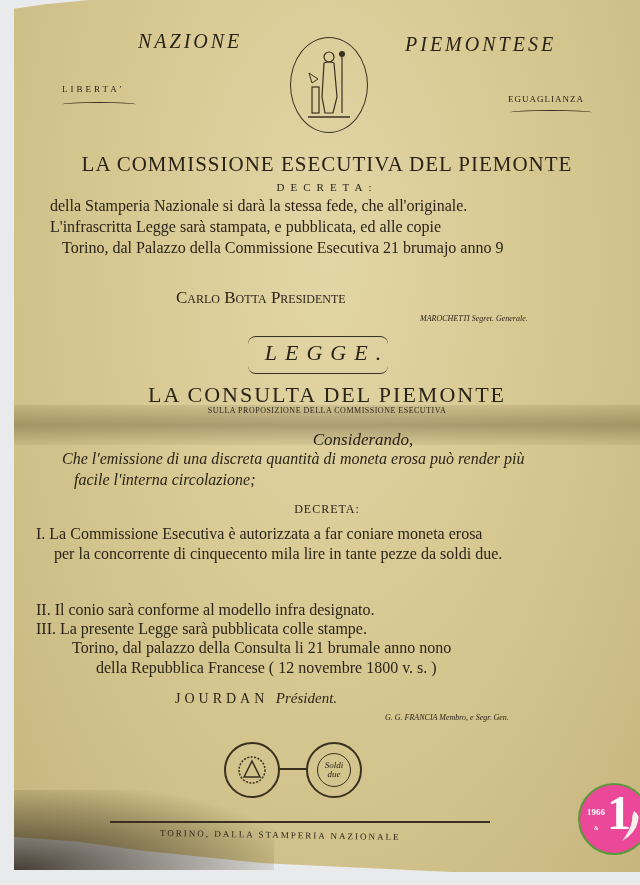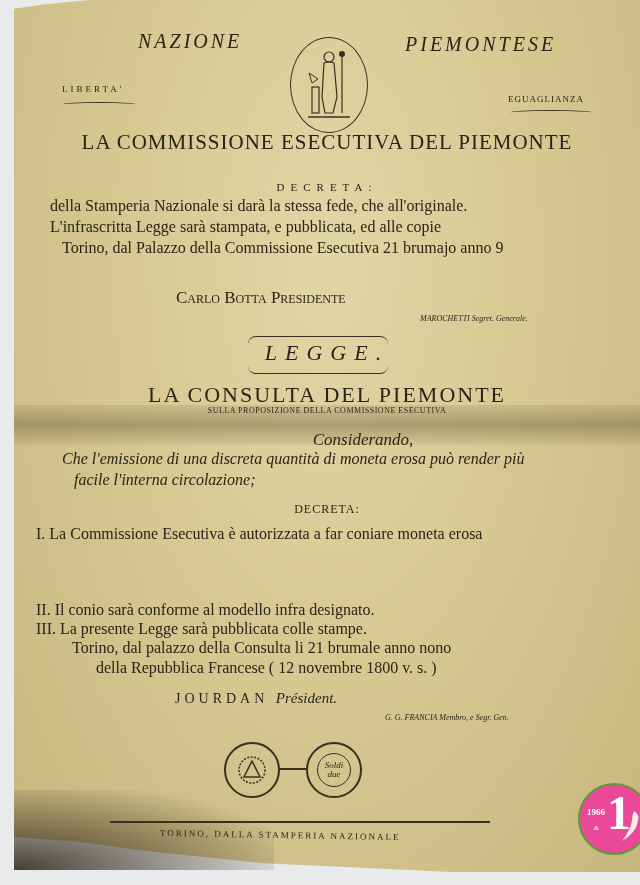--- a/index.html
+++ b/index.html
@@ -32,21 +32,21 @@
   .liberta { left:62px; top:84px; font-size:9px; letter-spacing:3px; }
   .liberta-rule { left:62px; top:102px; width:74px; height:4px; border-top:1.5px solid #3a3020; border-radius:50% 50% 0 0; }
   .uguaglianza { left:508px; top:94px; font-size:9px; letter-spacing:1px; }
   .ugua-rule { left:510px; top:110px; width:82px; height:4px; border-top:1.5px solid #3a3020; border-radius:50% 50% 0 0; }
 
   .seal {
     left:290px; top:37px; width:76px; height:94px; border:1.5px solid #3a3020; border-radius:50%;
     display:flex; align-items:center; justify-content:center;
   }
 
-  .h1 { top:130px; font-size:21px; letter-spacing:1px;text-align:center; }
+  .h1 { top:152px; font-size:21px; letter-spacing:1px;text-align:center; }
   .decreta1 { top:181px; font-size:11px; letter-spacing:6px; }
   .para { font-size:16px; line-height:21px; }
   .p1 { left:50px; top:195px; width:580px; text-align:justify; }
   .carlo { left:176px; top:288px; font-size:17px; font-variant:small-caps; }
   .marochetti { left:420px; top:314px; font-size:8px; font-style:italic; }
 
   .legge-box { left:248px; top:336px; width:140px; height:36px; border-top:1.5px solid #3a3020; border-bottom:1.5px solid #3a3020; border-radius:8px; text-align:center; }
   .legge { top:340px; font-size:22px; font-style:italic; letter-spacing:8px; }
   .h2 { top:382px; font-size:22px; letter-spacing:2px; }
   .sulla { top:406px; font-size:8px; letter-spacing:0.5px; }
@@ -129,20 +129,21 @@
 <div class="abs p2">
   <div>Che l'emissione di una discreta quantità di moneta erosa può render più</div>
   <div style="padding-left:12px">facile l'interna circolazione;</div>
 </div>
 
 <div class="abs center decreta2">DECRETA:</div>
 
 <div class="abs art a1">
   <span>I.</span>
   <span>La Commissione Esecutiva è autorizzata a far coniare moneta erosa</span>
+  <span class="cont">per la concorrente di cinquecento mila lire in tante pezze da soldi due.</span>
 </div>
 <div class="abs art a2">
   <span>II.</span>
   <span>Il conio sarà conforme al modello infra designato.</span>
 </div>
 <div class="abs art a3">
   <span>III.</span>
   <span>La presente Legge sarà pubblicata colle stampe.</span>
 </div>
 

